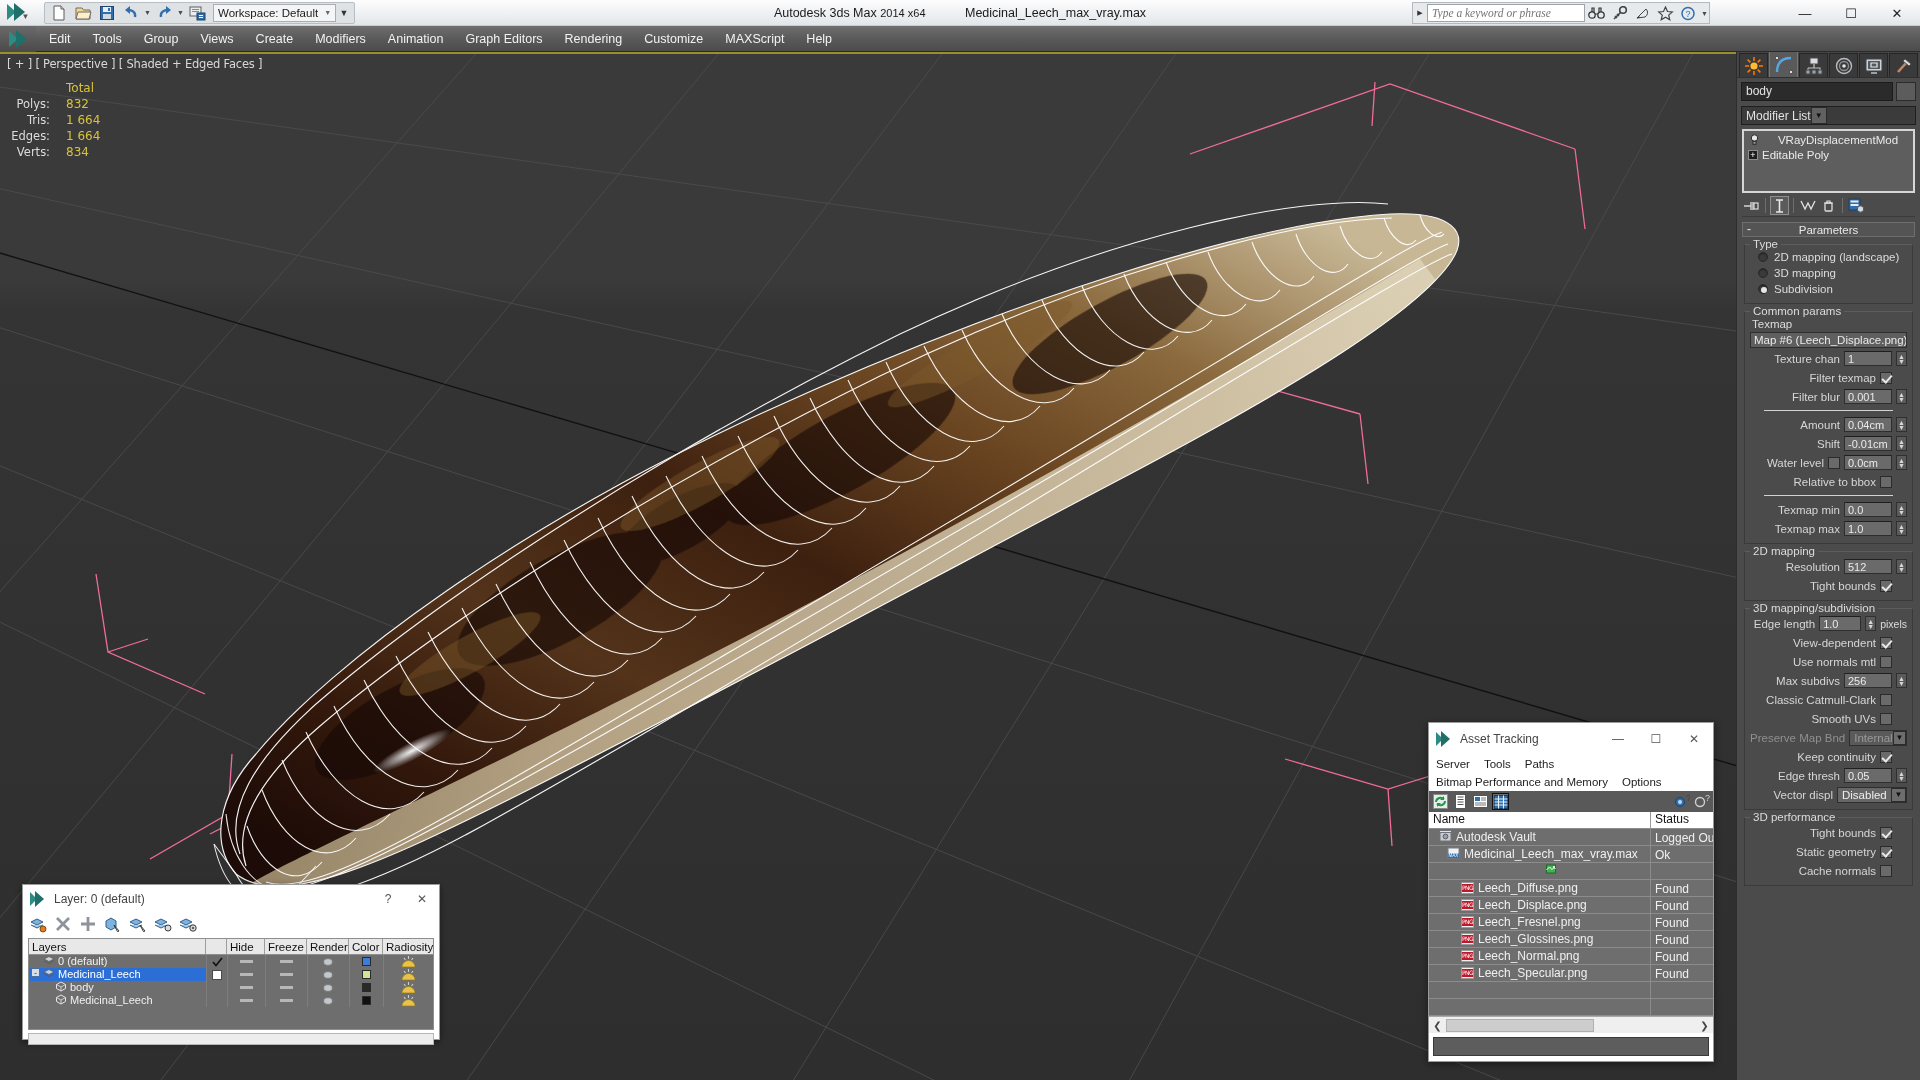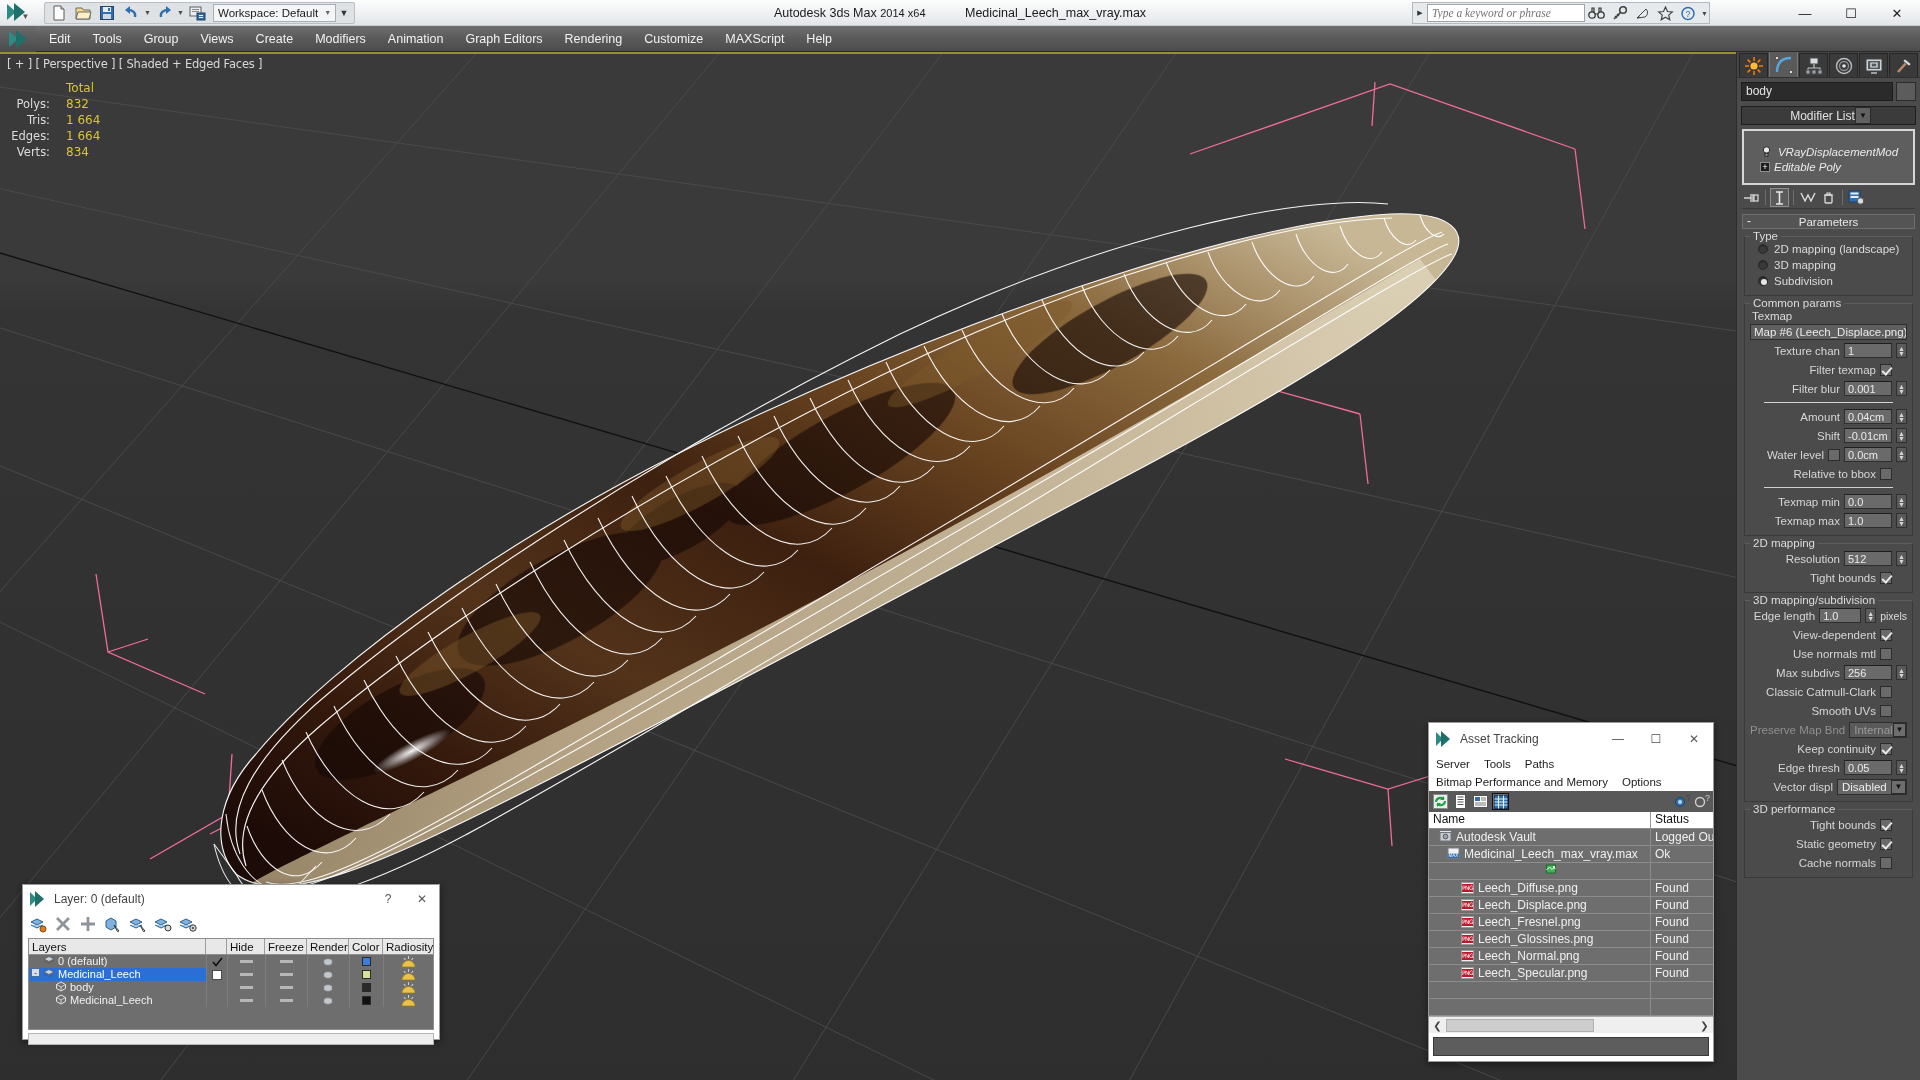--- a/index.html
+++ b/index.html
@@ -119,28 +119,28 @@
   }
   .cp-tab.active{background:#5a5a5a;border-color:#777;height:26px;}
   .cp-namerow{display:flex;padding:4px 4px 2px 4px;gap:3px;}
   .cp-name{
     flex:1;height:19px;background:#2b2b2b;border:1px solid #1c1c1c;
     color:#e2e2e2;font-size:12px;padding:1px 4px;
   }
   .cp-colorchip{width:20px;height:19px;background:#5c5c5c;border:1px solid #2b2b2b;}
   .cp-modlist{
     margin:3px 4px 0 4px;height:19px;background:#3b3b3b;border:1px solid #1f1f1f;
-    display:flex;align-items:center;justify-content:center;
+    display:flex;align-items:center;justify-content:flex-start;
     font-size:12px;color:#e2e2e2;padding-left:4px;
   }
   .cp-modlist .dd{width:16px;height:17px;background:#616161;border:1px solid #2a2a2a;
     display:flex;align-items:center;justify-content:center;font-size:8px;color:#111;}
   .cp-stack{
-    margin:4px 5px 0 5px;height:56px;background:#5e5e5e;
-    border:2px solid #d6d6d6;padding:13px;font-style:italic;
+    margin:4px 5px 0 5px;height:64px;background:#5e5e5e;
+    border:2px solid #d6d6d6;padding:1px;
   }
   .stack-row{display:flex;align-items:center;height:15px;font-size:11.5px;color:#eaeaea;padding-left:3px;gap:4px;}
   .bulb{width:12px;height:12px;display:flex;align-items:center;justify-content:center;}
   .plusbox{width:10px;height:10px;background:#1e1e1e;border:1px solid #8e8e8e;color:#fff;
     font-size:9px;line-height:8px;text-align:center;}
   .cp-stacktools{
     display:flex;align-items:center;height:22px;margin:2px 5px 0 5px;gap:2px;
     border-bottom:1px solid #3a3a3a;
   }
   .stool{width:19px;height:19px;display:flex;align-items:center;justify-content:center;}
@@ -209,21 +209,21 @@
   .aw-menu span{padding:0 7px;}
   .aw-tools{
     height:21px;background:#595959;display:flex;align-items:center;padding:0 3px;gap:3px;
   }
   .atool{width:17px;height:17px;display:flex;align-items:center;justify-content:center;}
   .atool.sel{border:1px solid #111;background:#6d6d6d;}
   .aw-listhdr{display:flex;height:17px;background:#fff;border-bottom:1px solid #8d8d8d;}
   .aw-listhdr .c1{flex:1;padding-left:4px;font-size:12px;color:#111;border-right:1px solid #9a9a9a;}
   .aw-listhdr .c2{width:62px;padding-left:4px;font-size:12px;color:#111;}
   .aw-rows{background:#6e6e6e;}
-  .arow{display:flex;height:17px;border-bottom:1px solid #8c8c8c;align-items:center;}
+  .arow{display:flex;height:17px;border-bottom:1px solid #8c8c8c;align-items:flex-end;}
   .arow .n{flex:1;display:flex;align-items:center;gap:4px;font-size:12px;color:#f0f0f0;
     border-right:1px solid #8c8c8c;height:100%;padding-right:2px;overflow:hidden;white-space:nowrap;}
   .arow .s{width:62px;font-size:12px;color:#f0f0f0;padding-left:4px;overflow:hidden;white-space:nowrap;}
   .ind1{padding-left:10px;} .ind2{padding-left:18px;} .ind3{padding-left:26px;flex-direction:column;} .ind4{padding-left:32px;}
   .pngico{width:13px;height:12px;background:#f2f2f2;border:1px solid #999;position:relative;flex:none;}
   .pngico::after{content:"PNG";position:absolute;left:0;right:0;top:1px;text-align:center;
     font-size:6px;color:#fff;background:#c0182b;line-height:8px;letter-spacing:-0.5px;font-family:"DejaVu Sans",sans-serif;}
   .aw-hscroll{
     height:17px;background:#efefef;border-top:1px solid #a8a8a8;display:flex;align-items:center;
   }

